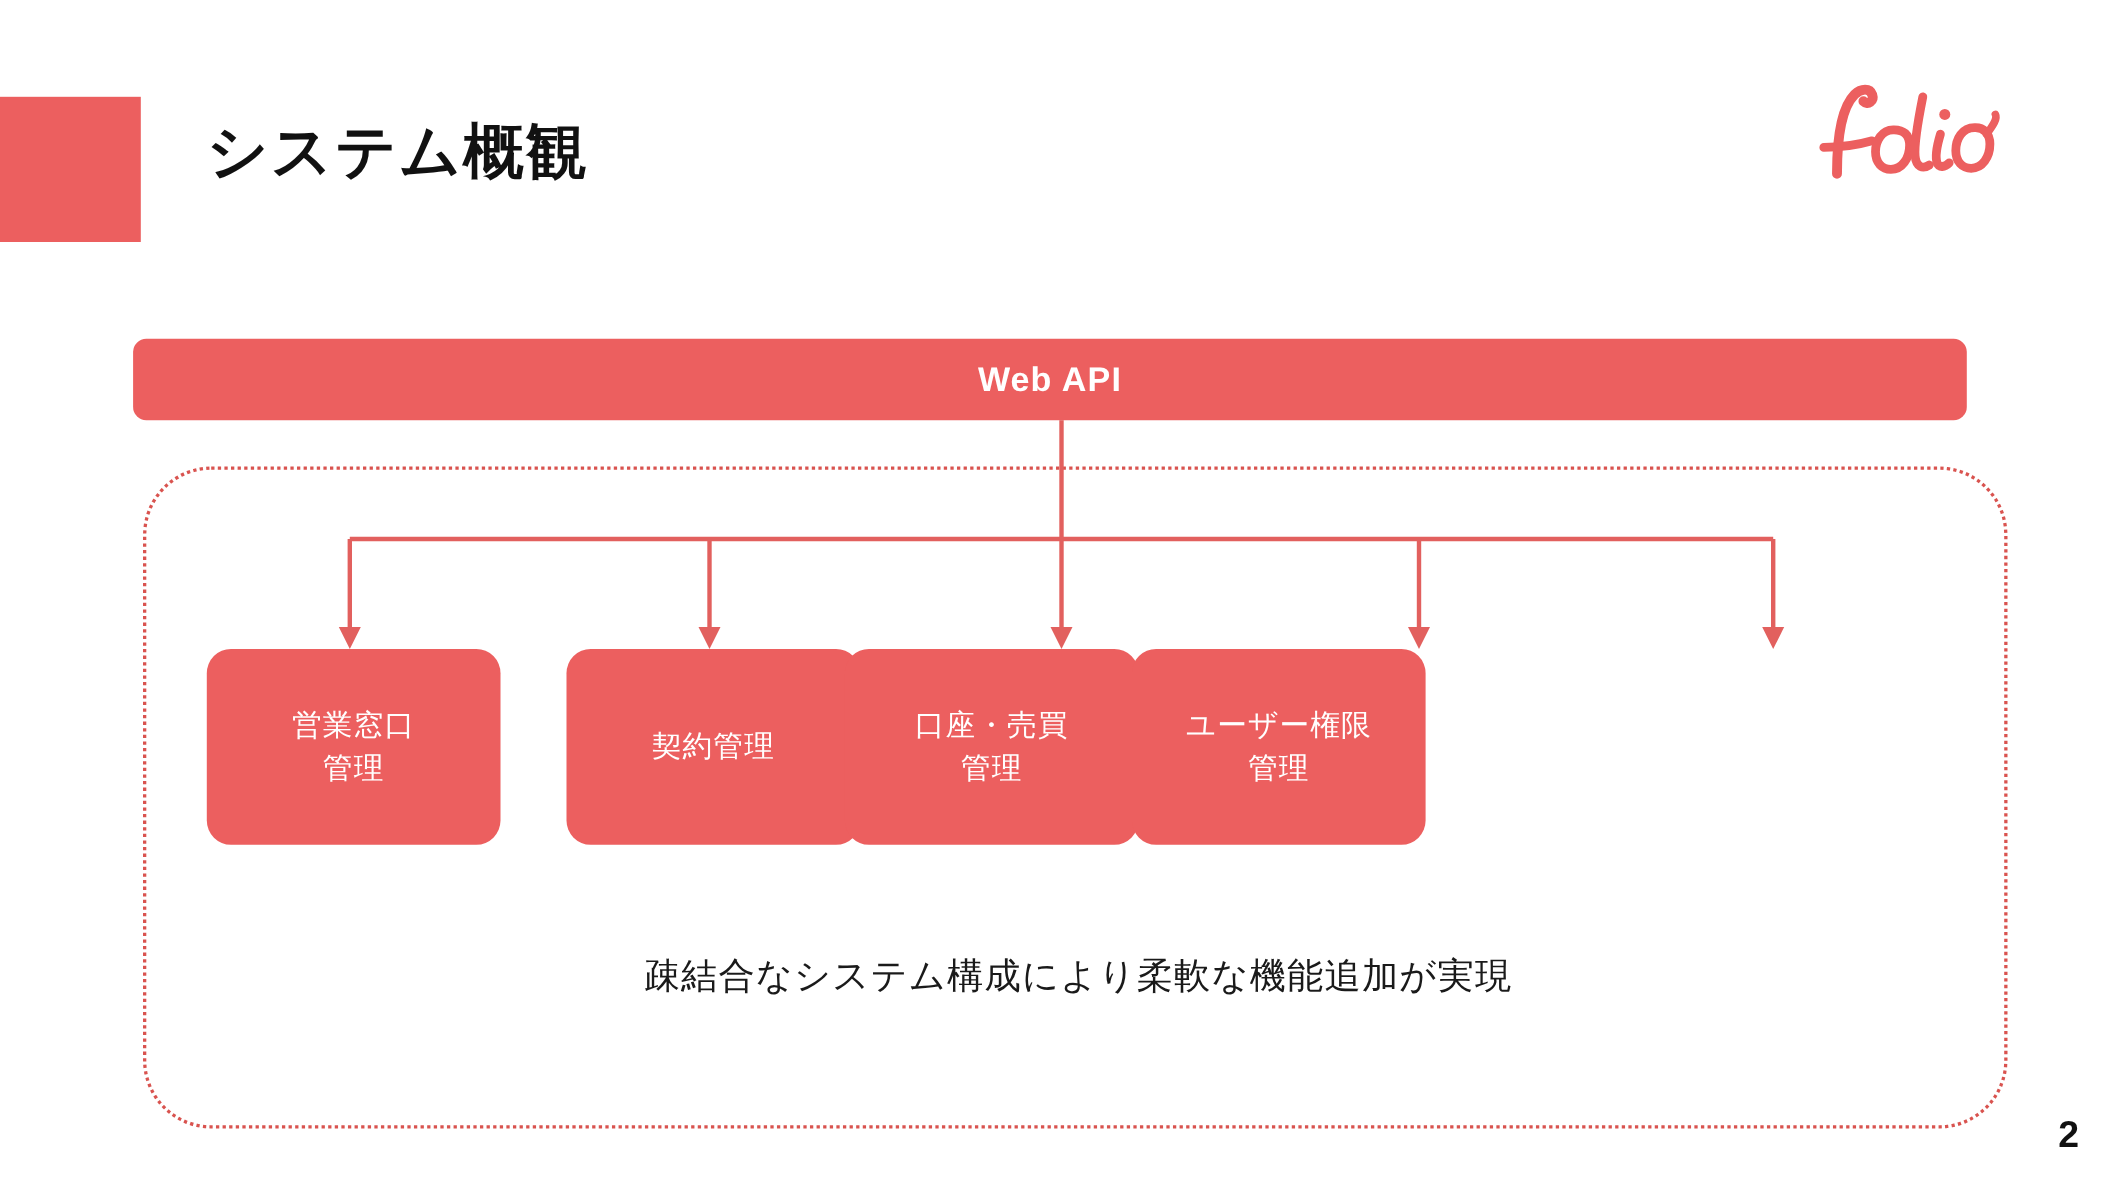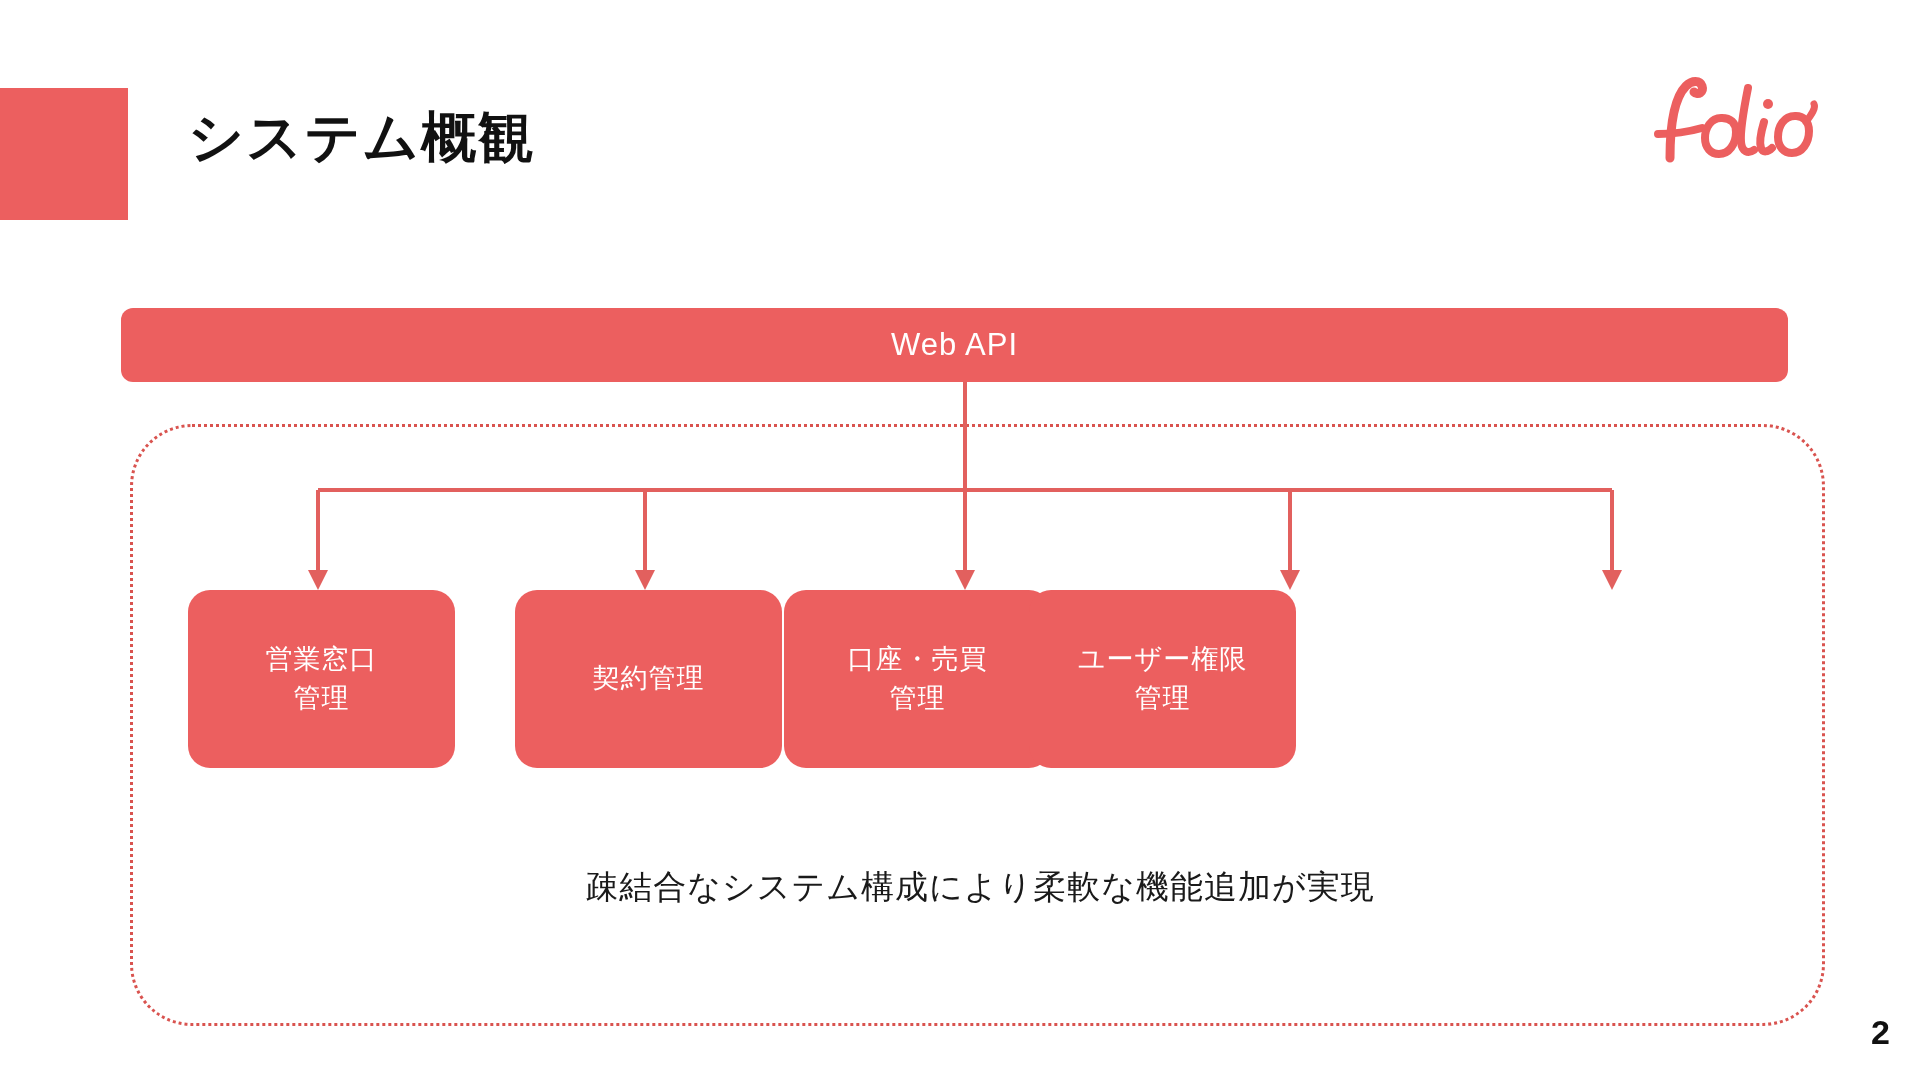--- a/index.html
+++ b/index.html
@@ -70,21 +70,21 @@
     height: 74px;
     background: #EC5F5F;
     border-radius: 12px;
     display: flex;
     align-items: center;
     justify-content: center;
   }
   .api-bar-label {
     color: #ffffff;
     font-size: 31px;
-    font-weight: 400;
+    font-weight: 700;
     letter-spacing: 1px;
     text-align: right;
   }
 
   
   .connectors {
     position: absolute;
     left: 0;
     top: 0;
     width: 1920px;
@@ -115,21 +115,21 @@
     font-size: 27px;
     line-height: 1.45;
     text-align: center;
     letter-spacing: 1px;
   }
 
   .module-box .line { display: block; }
 
   .mod-1 { left: 0px;    width: 267px; }
   .mod-2 { left: 327px;  width: 267px; }
-  .mod-3 { left: 596px;  width: 267px; }
+  .mod-3 { left: 580px;  width: 267px; }
   .mod-4 { left: 841px;  width: 267px; align-items: center; }
   .mod-5 { left: 1098px; width: 267px; }
 
   
   .caption {
     position: absolute;
     left: 0;
     top: 865px;
     width: 1920px;
     text-align: center;

